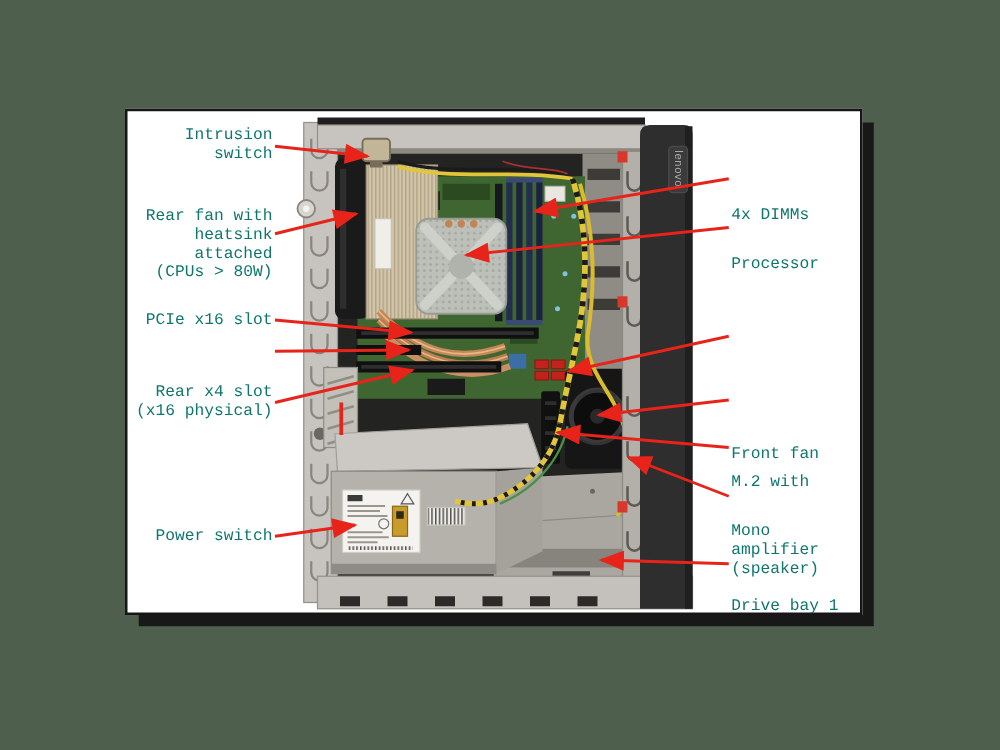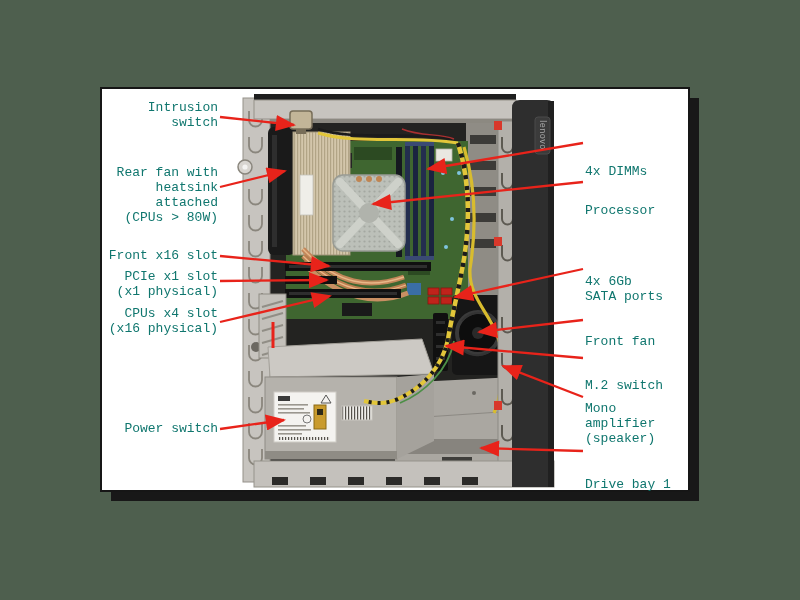--- a/index.html
+++ b/index.html
@@ -263,30 +263,26 @@
         <line x1="481" y1="362" x2="379" y2="359" marker-end="url(#ah)"></line>
         <line x1="171" y1="233" x2="171" y2="259" stroke-width="3"></line>
       </g>
     </svg>
 
     <div class="label left" style="top:11px">Intrusion
 switch</div>
     <div class="label left" style="top:76px">Rear fan with
 heatsink attached
 (CPUs &gt; 80W)</div>
-    <div class="label left" style="top:159px">Front x16 slot</div>
-    <div class="label left" style="top:180px">PCIe x1 slot
-(x1 physical)</div>
-    <div class="label left" style="top:217px">CPUs x4 slot
+    <div class="label left" style="top:159px">PCIe x16 slot</div>
+    <div class="label left" style="top:217px">Rear x4 slot
 (x16 physical)</div>
     <div class="label left" style="top:332px">Power switch</div>
     <div class="label right" style="top:47px">4x DIMMs</div>
     <div class="label right" style="top:86px">Processor</div>
-    <div class="label right" style="top:157px">4x 6Gb
-SATA ports</div>
-    <div class="label right" style="top:217px">Front fan</div>
-    <div class="label right" style="top:261px">M.2 switch</div>
-    <div class="label right" style="top:284px">Mono amplifier
+    <div class="label right" style="top:238px">Front fan</div>
+    <div class="label right" style="top:261px">M.2 with</div>
+    <div class="label right" style="top:300px">Mono amplifier
 (speaker)</div>
     <div class="label right" style="top:360px">Drive bay 1</div>
 
   </div>
 </div>
 
 </body></html>

